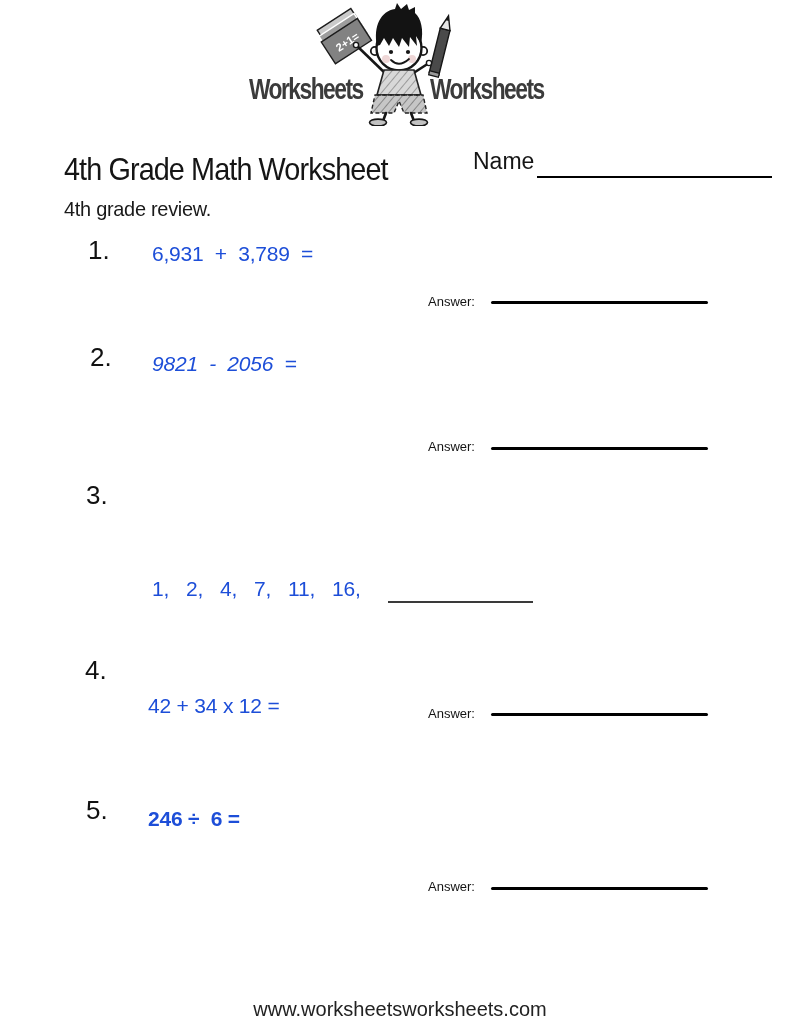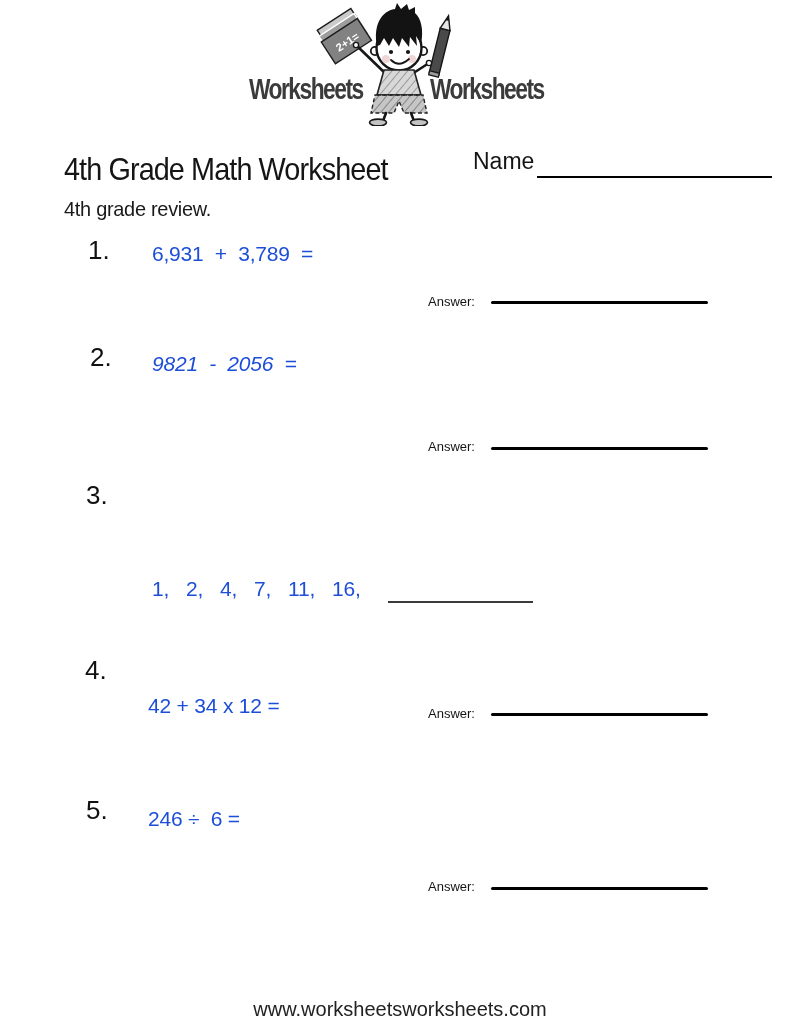--- a/index.html
+++ b/index.html
@@ -141,19 +141,19 @@
   <div class="abs pnum" style="left:86px;  top:482px;">3.</div>
   <div class="abs ptext" style="left:152px; top:578px;">1,   2,   4,   7,   11,   16,</div>
   <div class="rule seq-line" style="left:388px; top:601px; width:145px;"></div>
 
   <div class="abs pnum" style="left:85px;  top:657px;">4.</div>
   <div class="abs ptext" style="left:148px; top:662px;margin-top:33px;">42 + 34 x 12 =</div>
   <div class="abs ans-label" style="left:428px; top:707px;">Answer:</div>
   <div class="rule ans-line" style="left:491px; top:713px; width:217px;"></div>
 
   <div class="abs pnum" style="left:86px;  top:797px;">5.</div>
-  <div class="abs ptext" style="left:148px; top:808px;">246 ÷  6 =</div>
+  <div class="abs ptext" style="left:148px; top:808px;font-weight:bold;">246 ÷  6 =</div>
   <div class="abs ans-label" style="left:428px; top:880px;">Answer:</div>
   <div class="rule ans-line" style="left:491px; top:887px; width:217px;"></div>
 
   <div class="footer">www.worksheetsworksheets.com</div>
 
 </div>
 
 </body></html>

